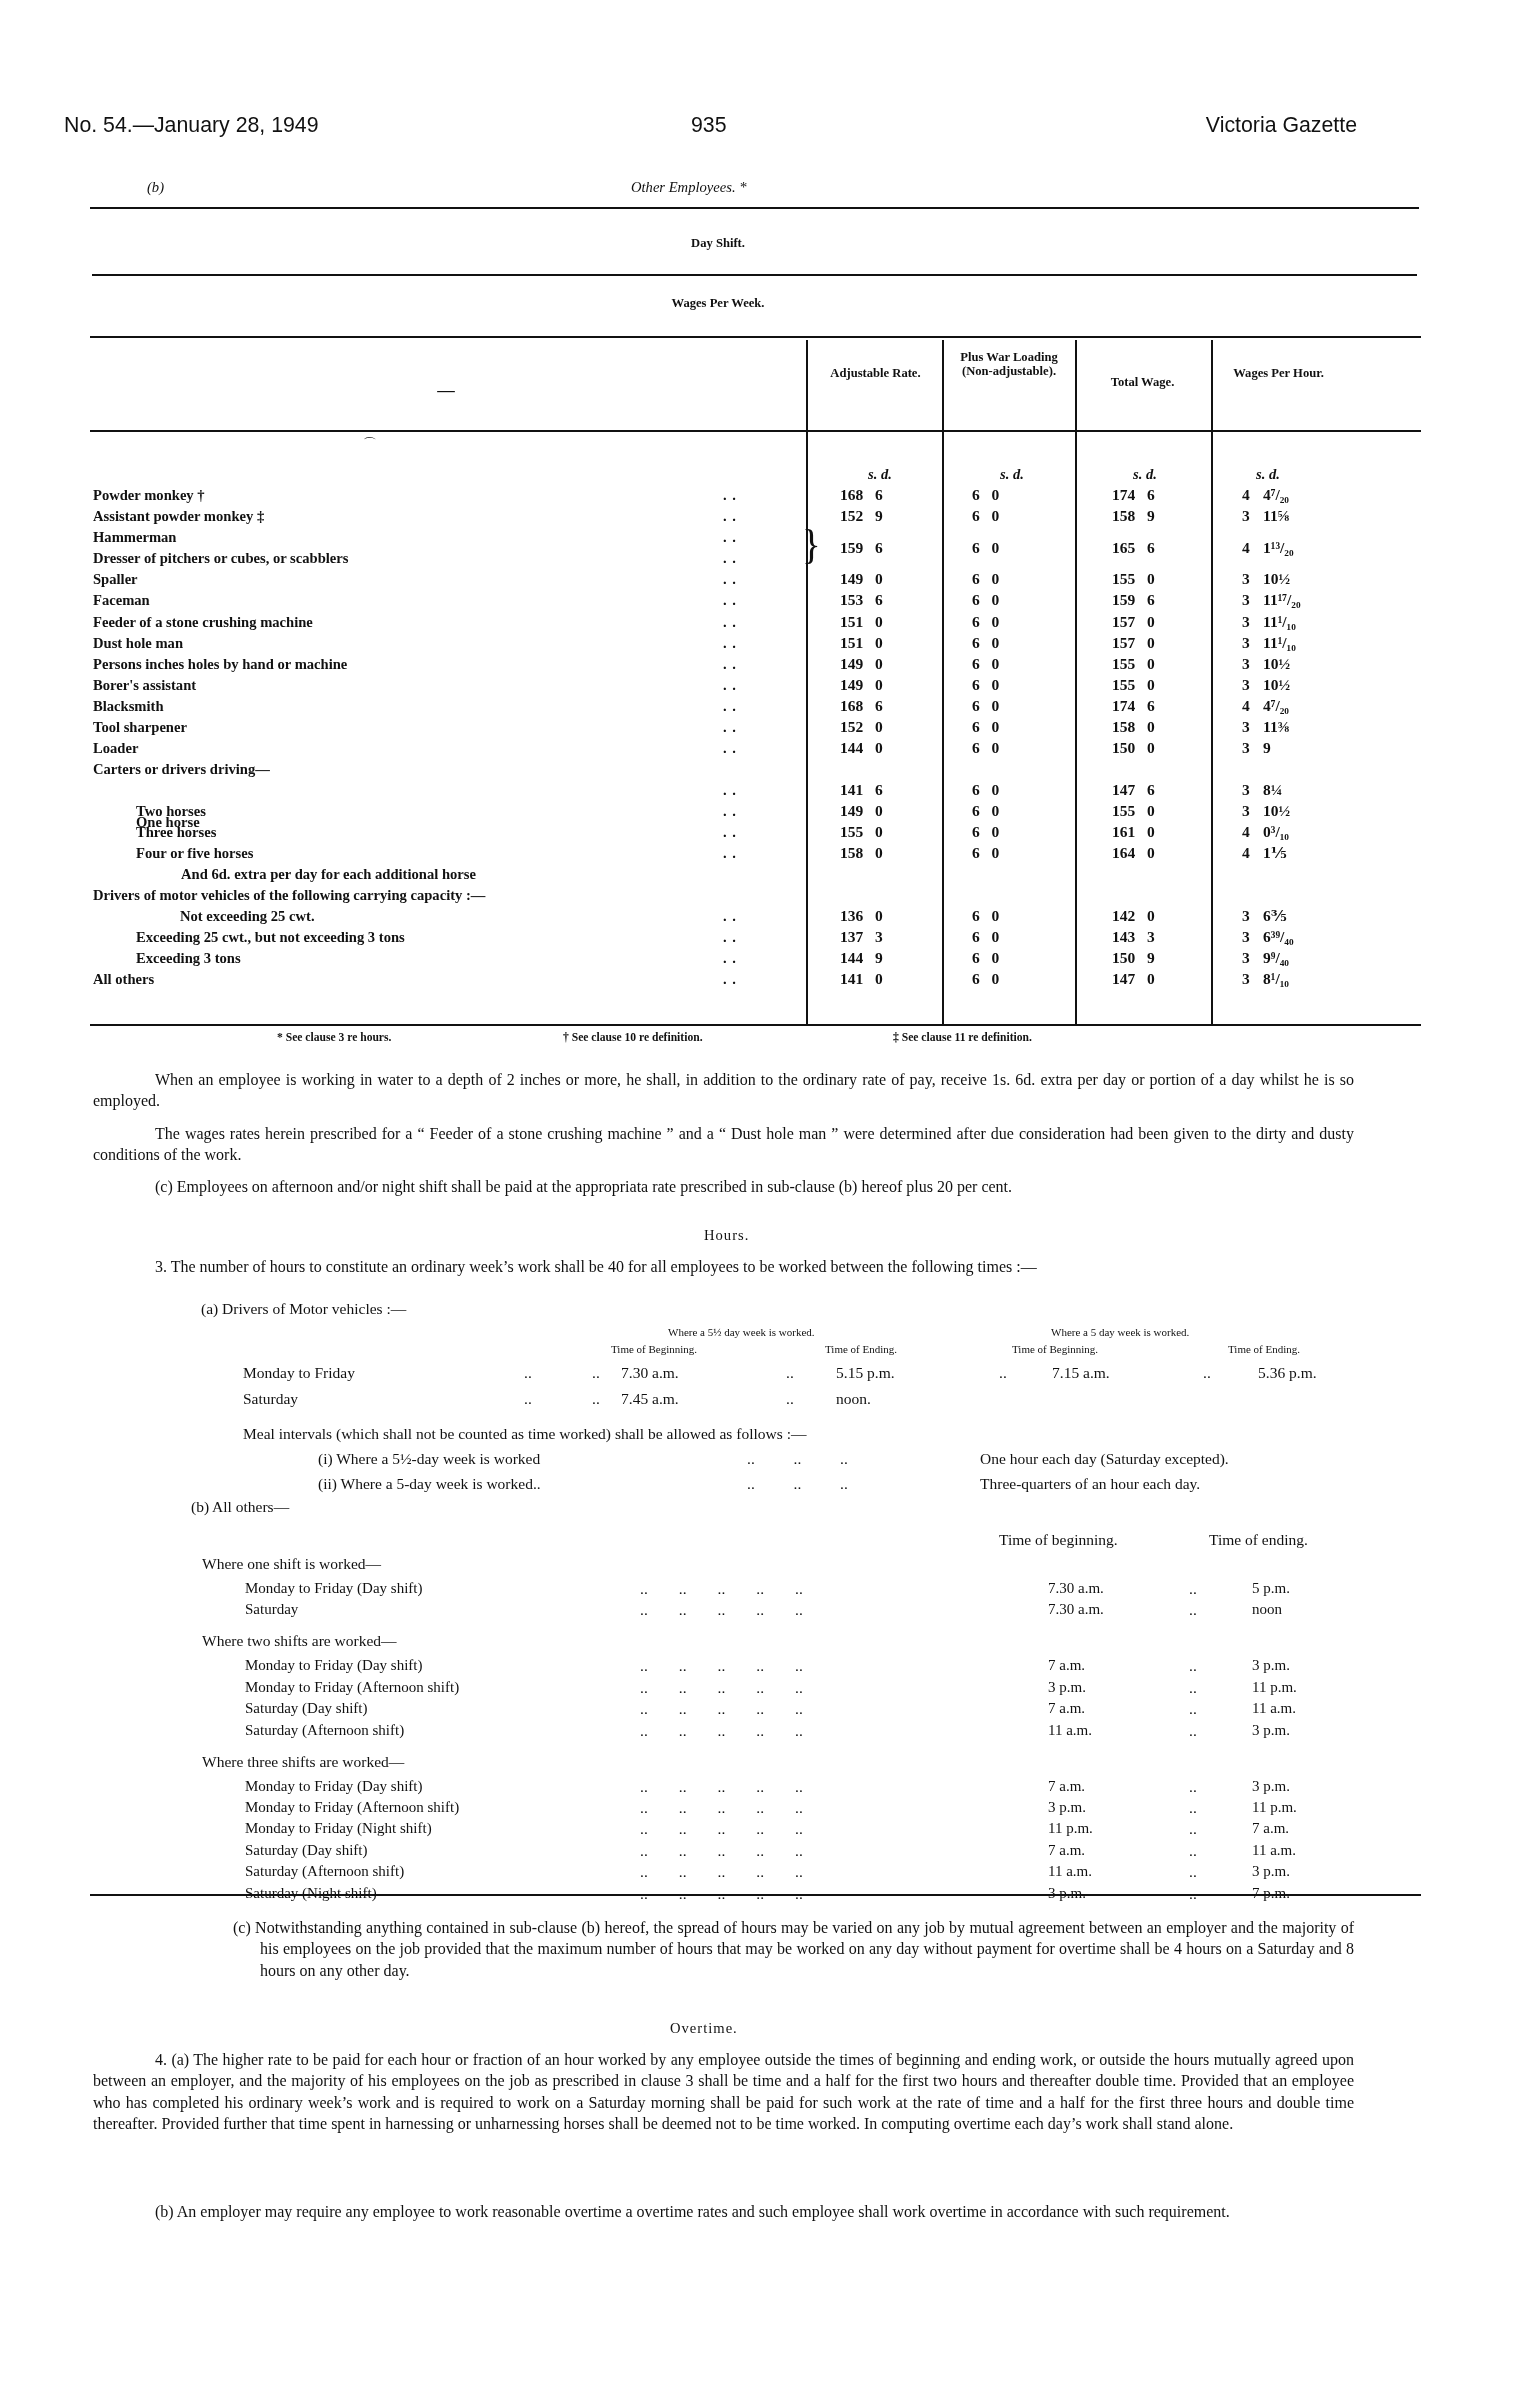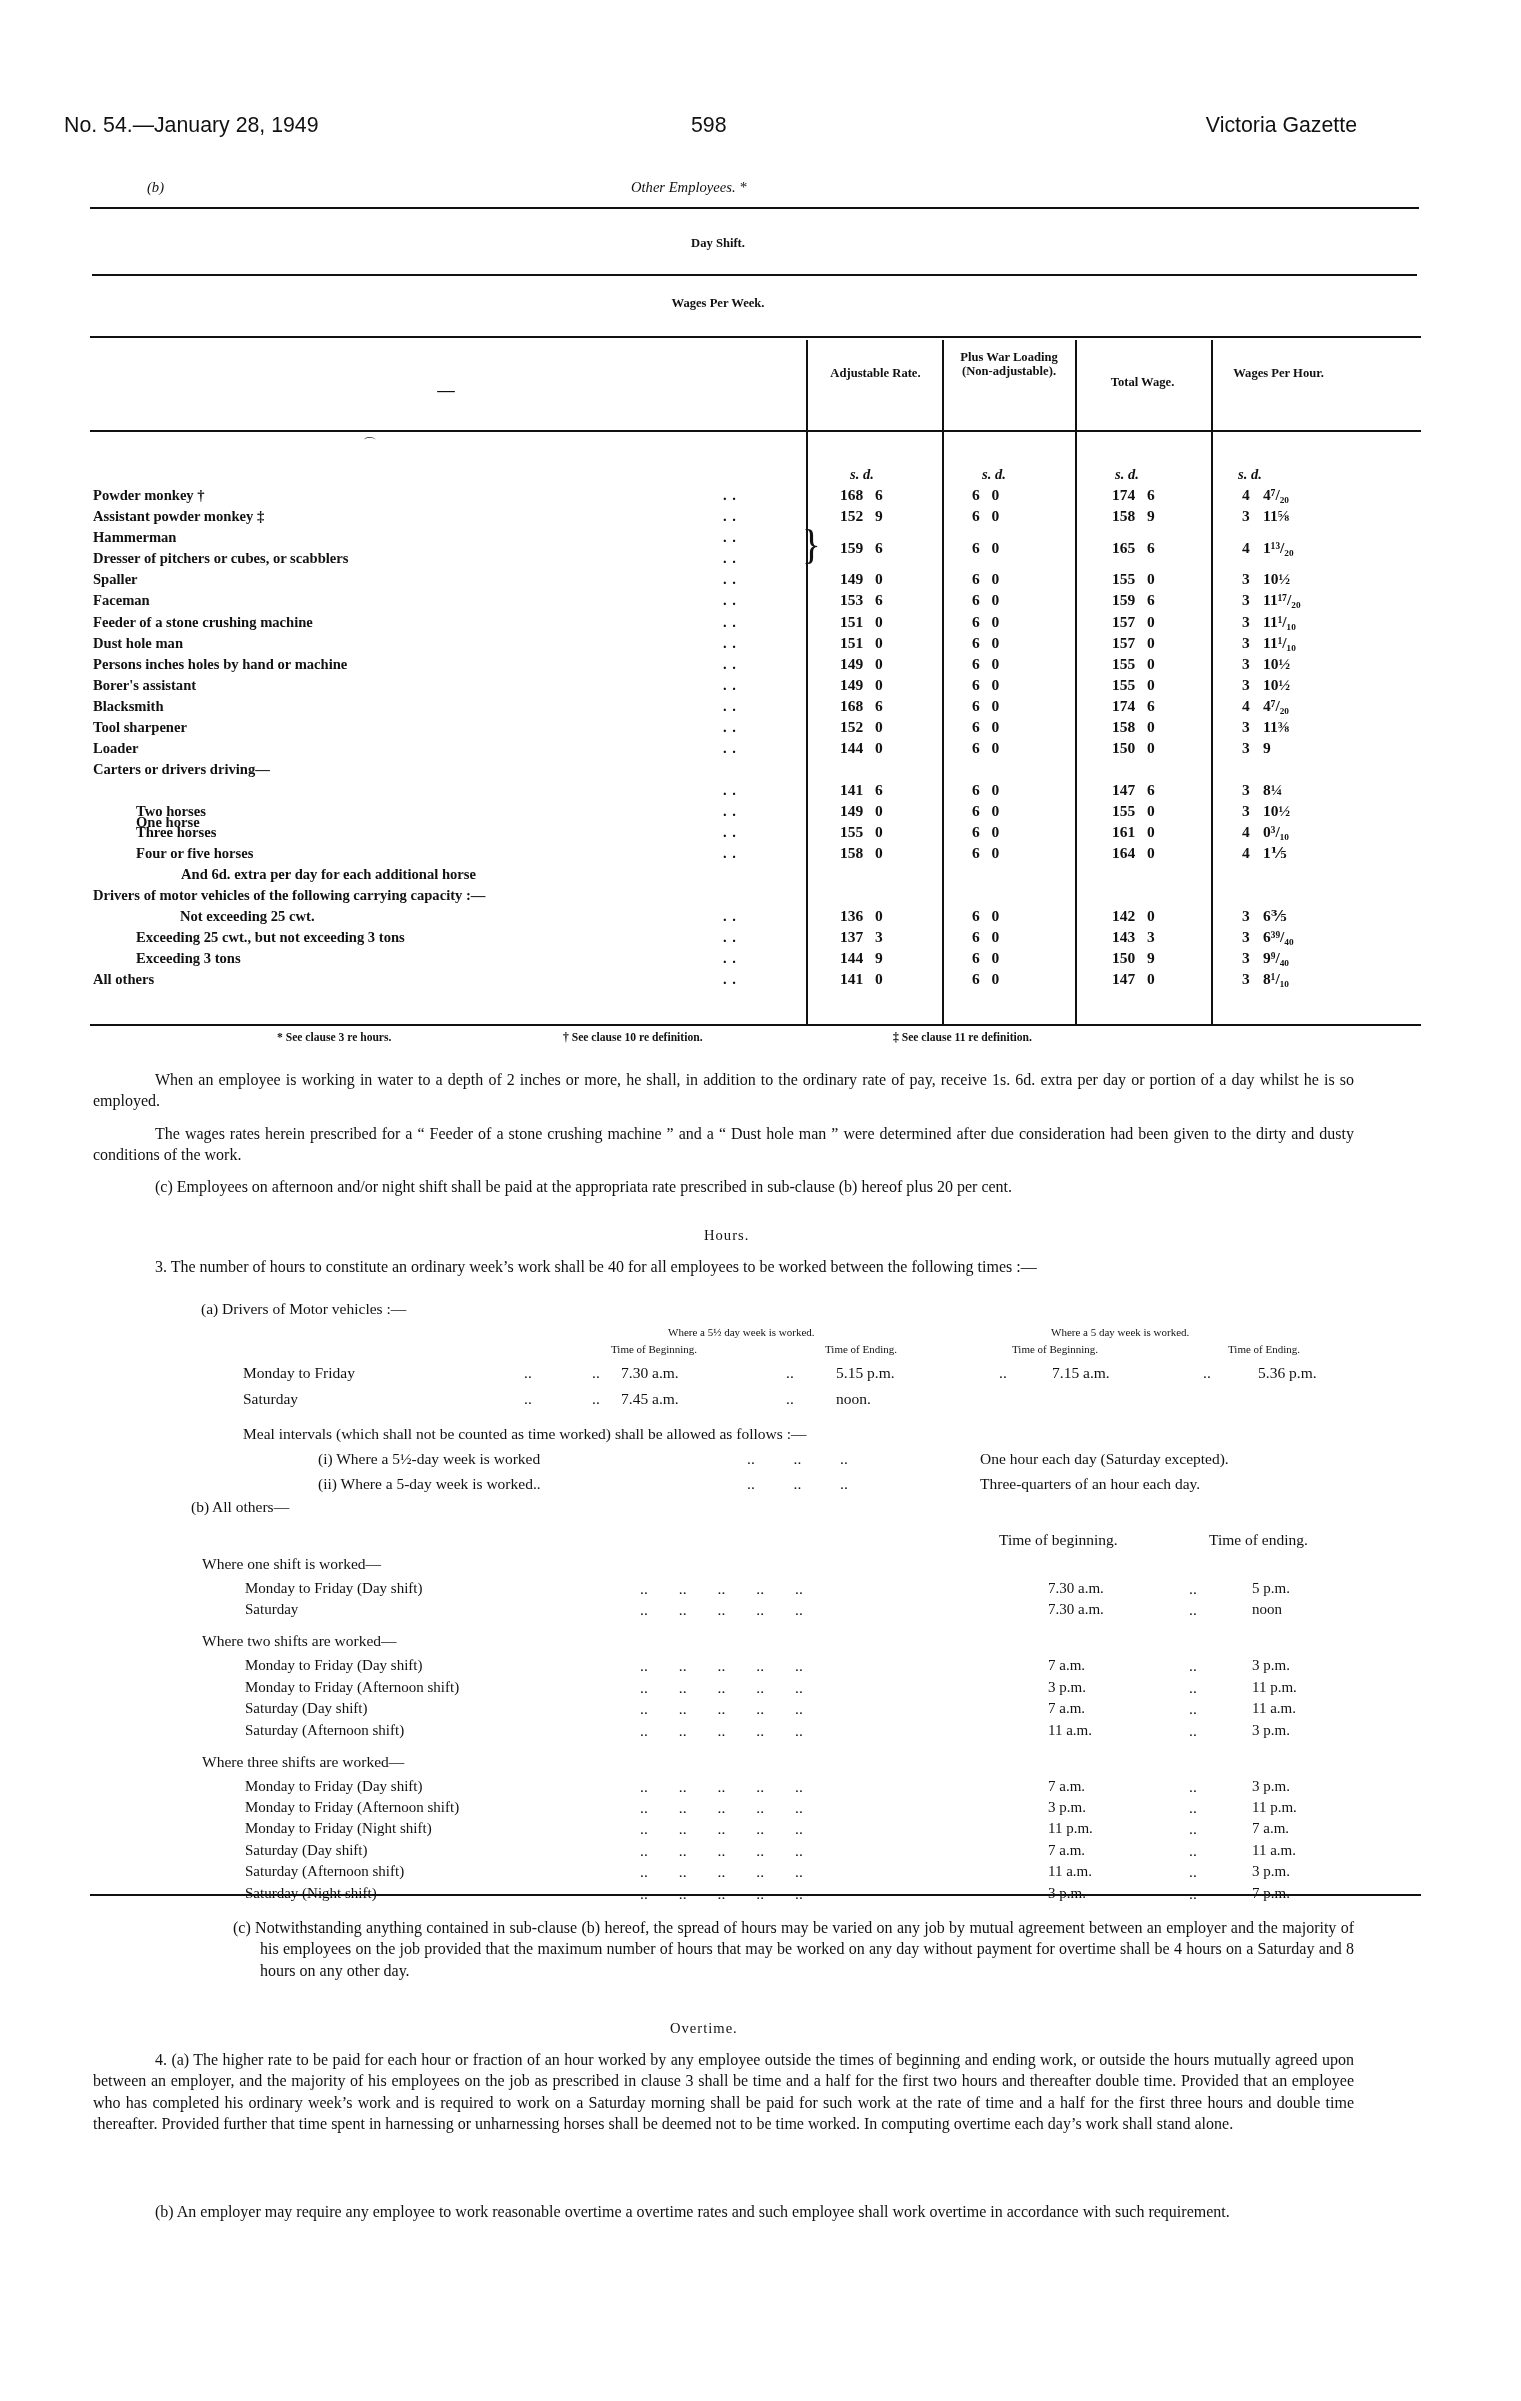--- a/index.html
+++ b/index.html
@@ -12,39 +12,39 @@
   .hdr-left, .hdr-right { font-family: "Liberation Sans", sans-serif; font-size: 21.3px; top: 113px; }
   .hdr-left { left: 64px; }
   .hdr-right { right: 165px; }
   .hdr-center { left: 691px; top: 113px; font-family: "Liberation Sans", sans-serif; font-size: 21.3px; }
   .sub-b { left: 147px; top: 179px; font-style: italic; font-size: 14.6px; }
   .sub-title { left: 631px; top: 179px; font-style: italic; font-size: 14.6px; }
   .rule { position: absolute; background: #111; height: 1.9px; }
   .small-head { font-size: 12.6px; font-weight: bold; text-align: center; position: absolute; width: 194px; }
   .table-rule-v { position: absolute; width: 1.9px; background: #111; }
   .colhead { position: absolute; font-size: 12.6px; font-weight: bold; text-align: center; line-height: 13.6px; }
-  .sd { position: absolute; font-size: 14.6px; font-style: italic; font-weight: bold; }
+  .sd { position: absolute; font-size: 14.6px; font-style: italic; font-weight: bold; margin-left: 18px; }
   .row-label { position: absolute; left: 93px; font-size: 14.6px; font-weight: bold; white-space: nowrap; line-height: 20.4px; }
   .row-label.ind1 { left: 136px; }
   .row-label.ind2 { left: 181px; }
   .dots { position: absolute; font-size: 14.6px; font-weight: bold; letter-spacing: 1px; white-space: pre; line-height: 20.4px; }
   .num { position: absolute; font-size: 15.5px; font-weight: bold; white-space: nowrap; line-height: 20.4px; }
   .foot { position: absolute; top: 1031px; font-size: 11.6px; font-weight: bold; }
   .para { position: absolute; left: 93px; width: 1261px; font-size: 16px; line-height: 21.3px; text-align: justify; }
   .center-head { position: absolute; font-size: 14.6px; letter-spacing: 1px; }
   .hline { position: absolute; font-size: 15.5px; white-space: nowrap; line-height: 21.3px; }
   .hsmall { position: absolute; font-size: 11px; white-space: nowrap; }
   .brace { position: absolute; left: 802px; top: 524px; font-size: 39px; font-weight: normal; line-height: 39px; transform: scaleY(1.1); }
   .mark { position: absolute; font-size: 13.6px; }
 </style>
 </head>
 <body>
 
 <div class="abs hdr-left">No. 54.—January 28, 1949</div>
-<div class="abs hdr-center">598</div>
+<div class="abs hdr-center">935</div>
 <div class="abs hdr-right">Victoria Gazette</div>
 
 <div class="abs sub-b">(b)</div>
 <div class="abs sub-title">Other Employees. *</div>
 <div class="rule" style="left:90px; top:207px; width:1329px;"></div>
 <div class="small-head" style="left:621px; top:236px;">Day Shift.</div>
 <div class="rule" style="left:92px; top:274px; width:1325px;"></div>
 <div class="small-head" style="left:621px; top:296px;">Wages Per Week.</div>
 <div class="rule" style="left:90px; top:336px; width:1331px;"></div>
 

